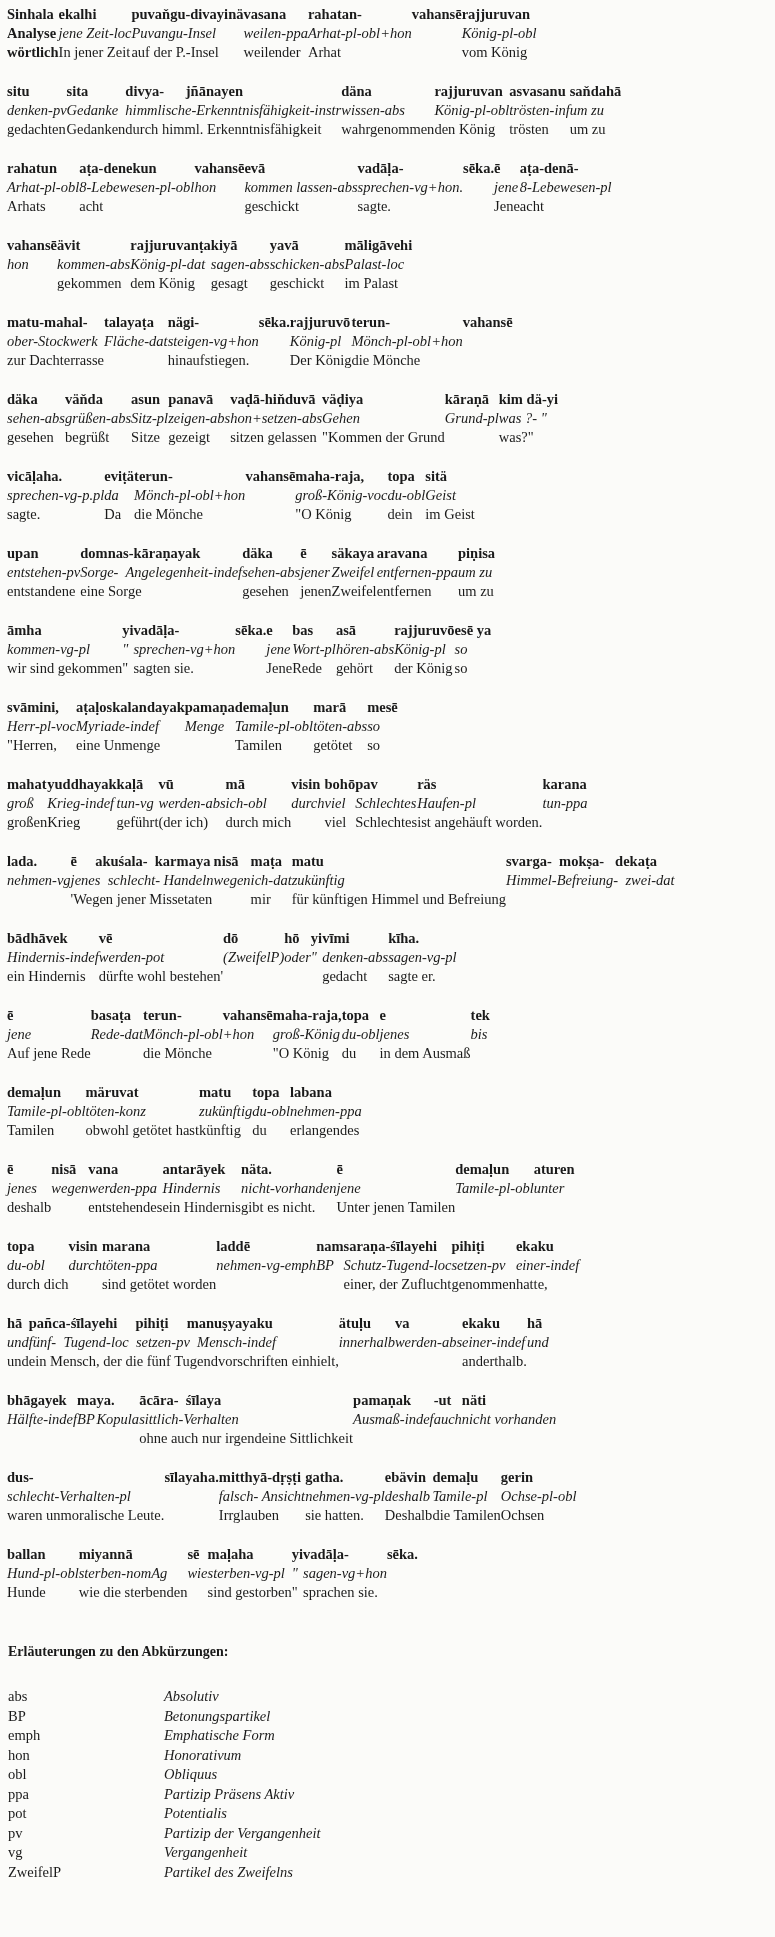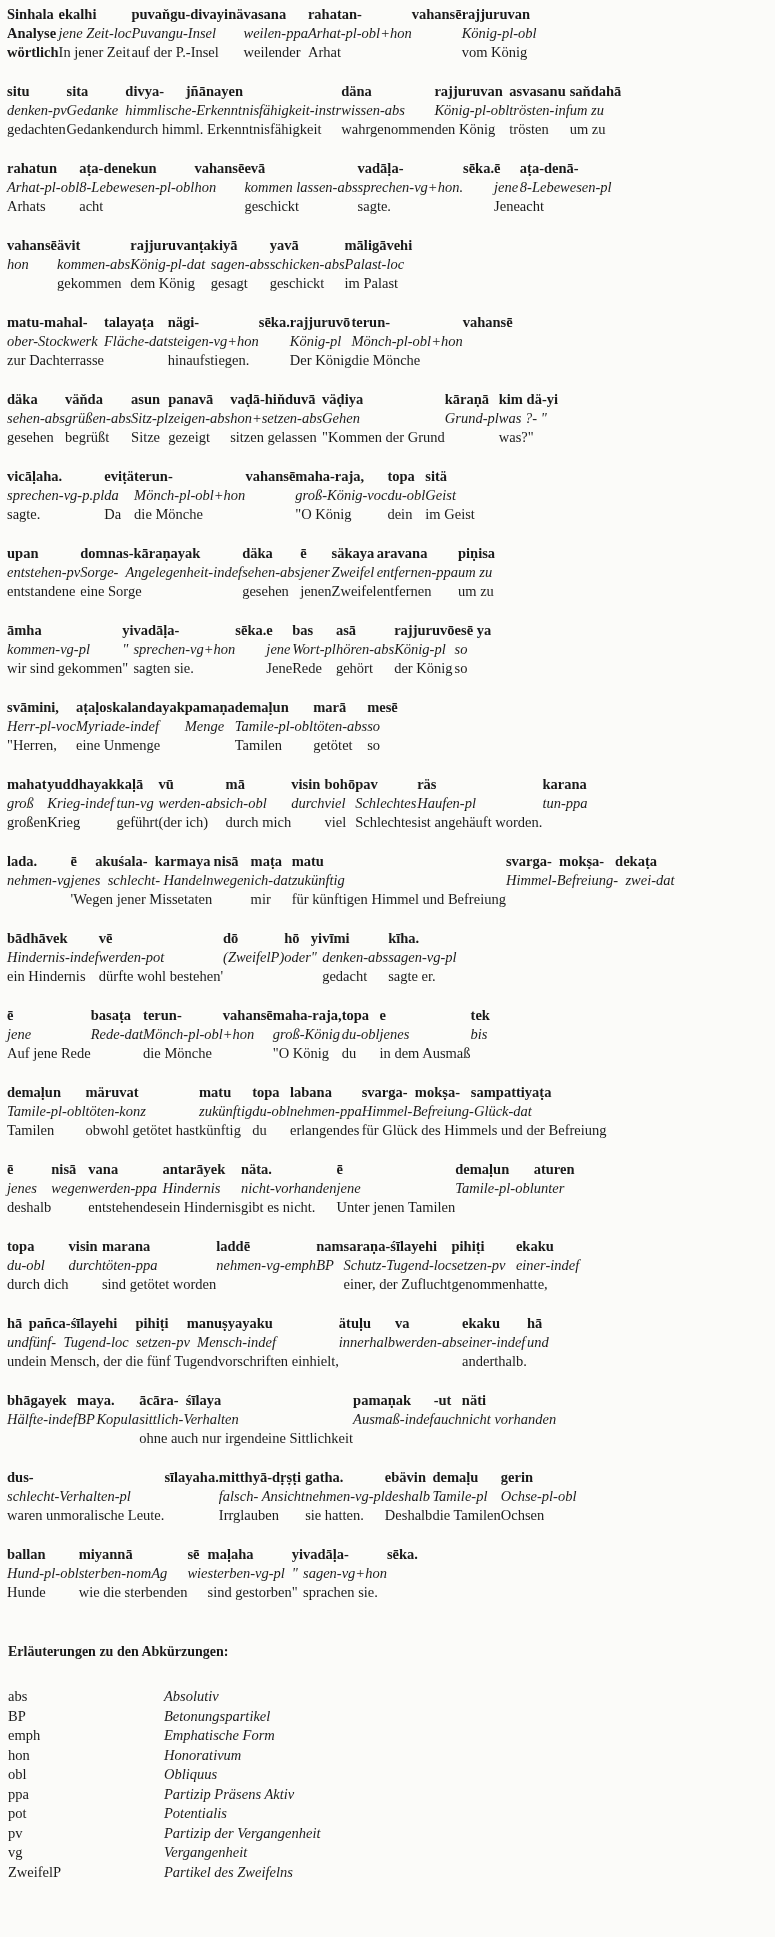--- a/index.html
+++ b/index.html
@@ -591,25 +591,20 @@
         <div class="col">
           <div class="w">topa</div>
           <div class="a">du-obl</div>
           <div class="g">du</div>
         </div>
         <div class="col">
           <div class="w">labana</div>
           <div class="a">nehmen-ppa</div>
           <div class="g">erlangendes</div>
         </div>
-        <div class="col">
-          <div class="w">svarga-  mokṣa-   sampattiyaṭa</div>
-          <div class="a">Himmel-Befreiung-Glück-dat</div>
-          <div class="g">für Glück des Himmels und der Befreiung</div>
-        </div>
       </div>
       <div class="block">
         <div class="col">
           <div class="w">ē</div>
           <div class="a">jenes</div>
           <div class="g">deshalb</div>
         </div>
         <div class="col">
           <div class="w">nisā</div>
           <div class="a">wegen</div>

